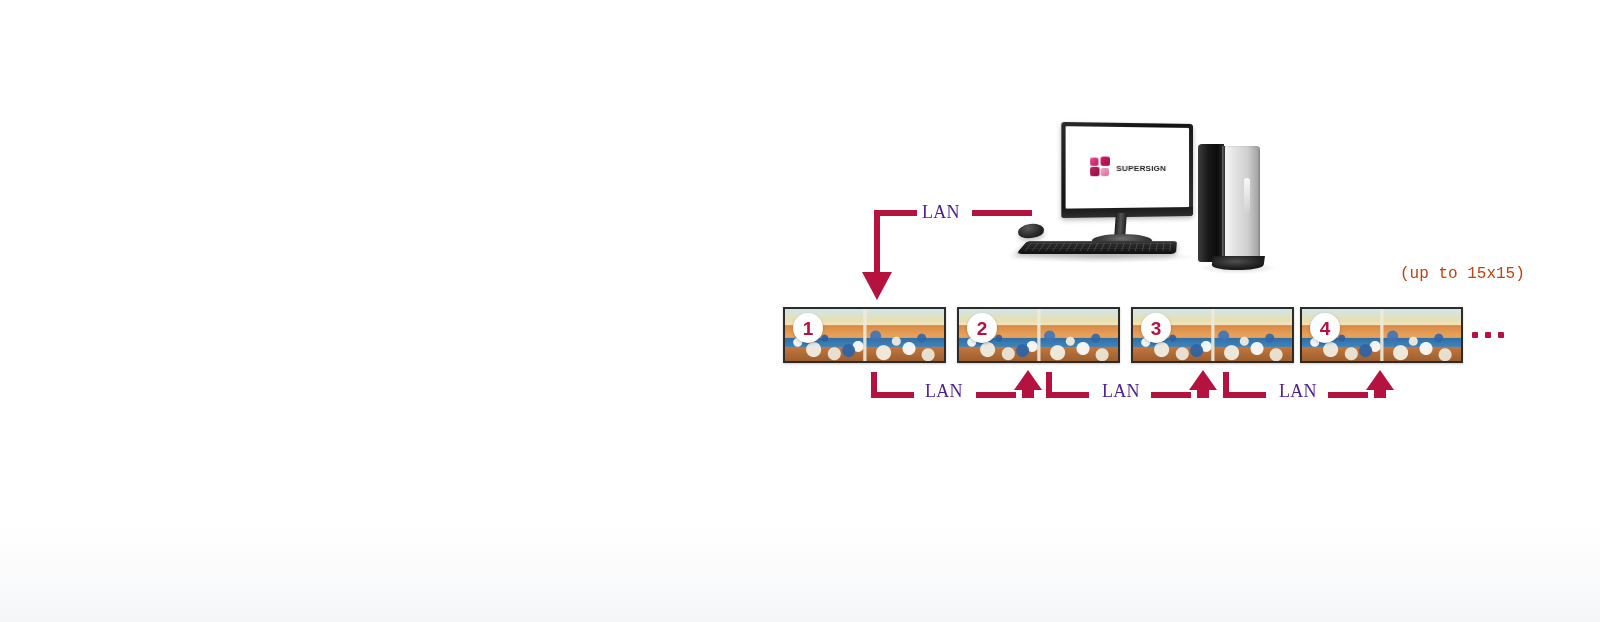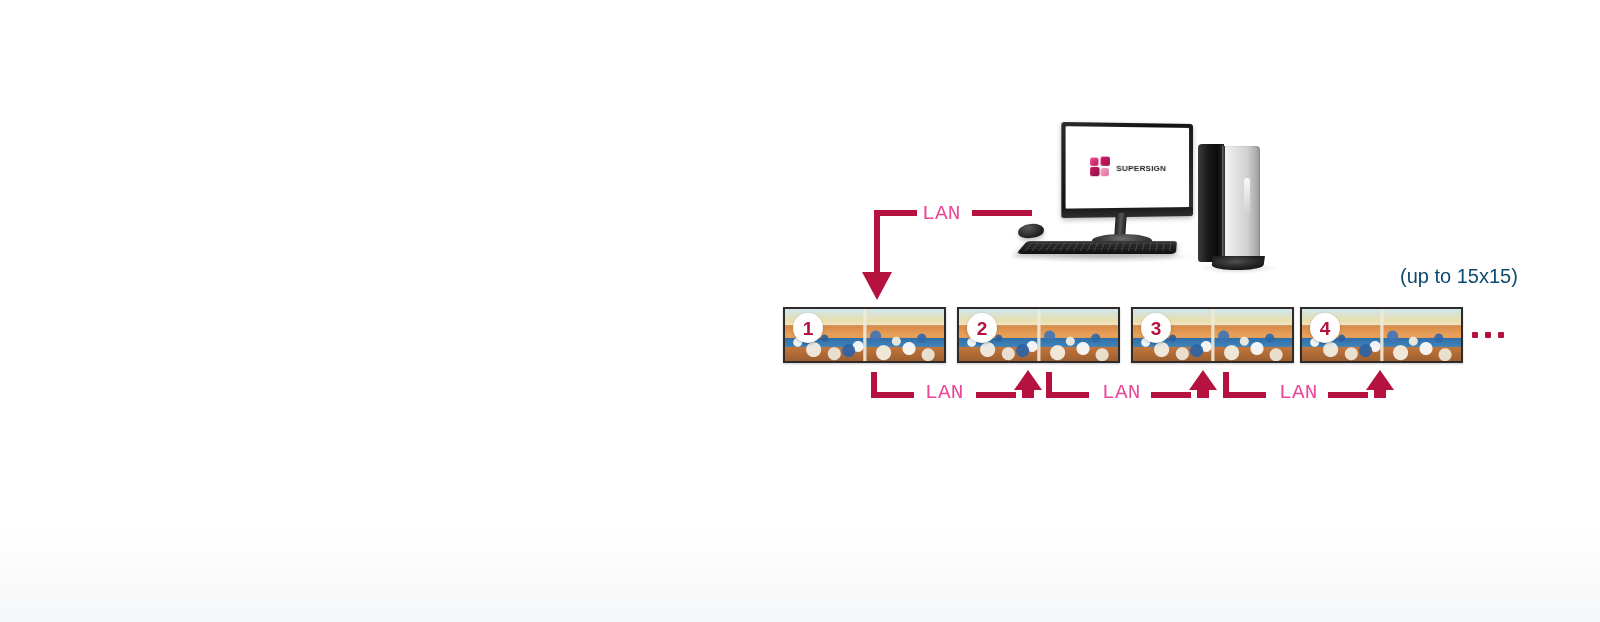--- a/index.html
+++ b/index.html
@@ -292,36 +292,36 @@
     font-family: "Liberation Sans", sans-serif;
     font-weight: bold;
     font-size: 19px;
     color: #b5123f;
     line-height: 1;
   }
 
   
   .lan-label {
     position: absolute;
-    font-family: Liberation Mono, monospace;
-    font-size: 21px;
-    color: #ec4899;
+    font-family: Liberation Serif, serif;
+    font-size: 18px;
+    color: #4c1d95;
     letter-spacing: .3px;
     white-space: nowrap;
   }
   .lan-svg {
     position: absolute;
     overflow: visible;
     pointer-events: none;
   }
   .note {
     position: absolute;
-    font-family: Liberation Sans, sans-serif;
-    font-size: 20px;
-    color: #0c4a6e;
+    font-family: Liberation Mono, monospace;
+    font-size: 16px;
+    color: #c2410c;
     white-space: nowrap;
   }
   .ellipsis {
     position: absolute;
     display: flex;
     gap: 7px;
     align-items: center;
   }
   .ellipsis span {
     display: block;

